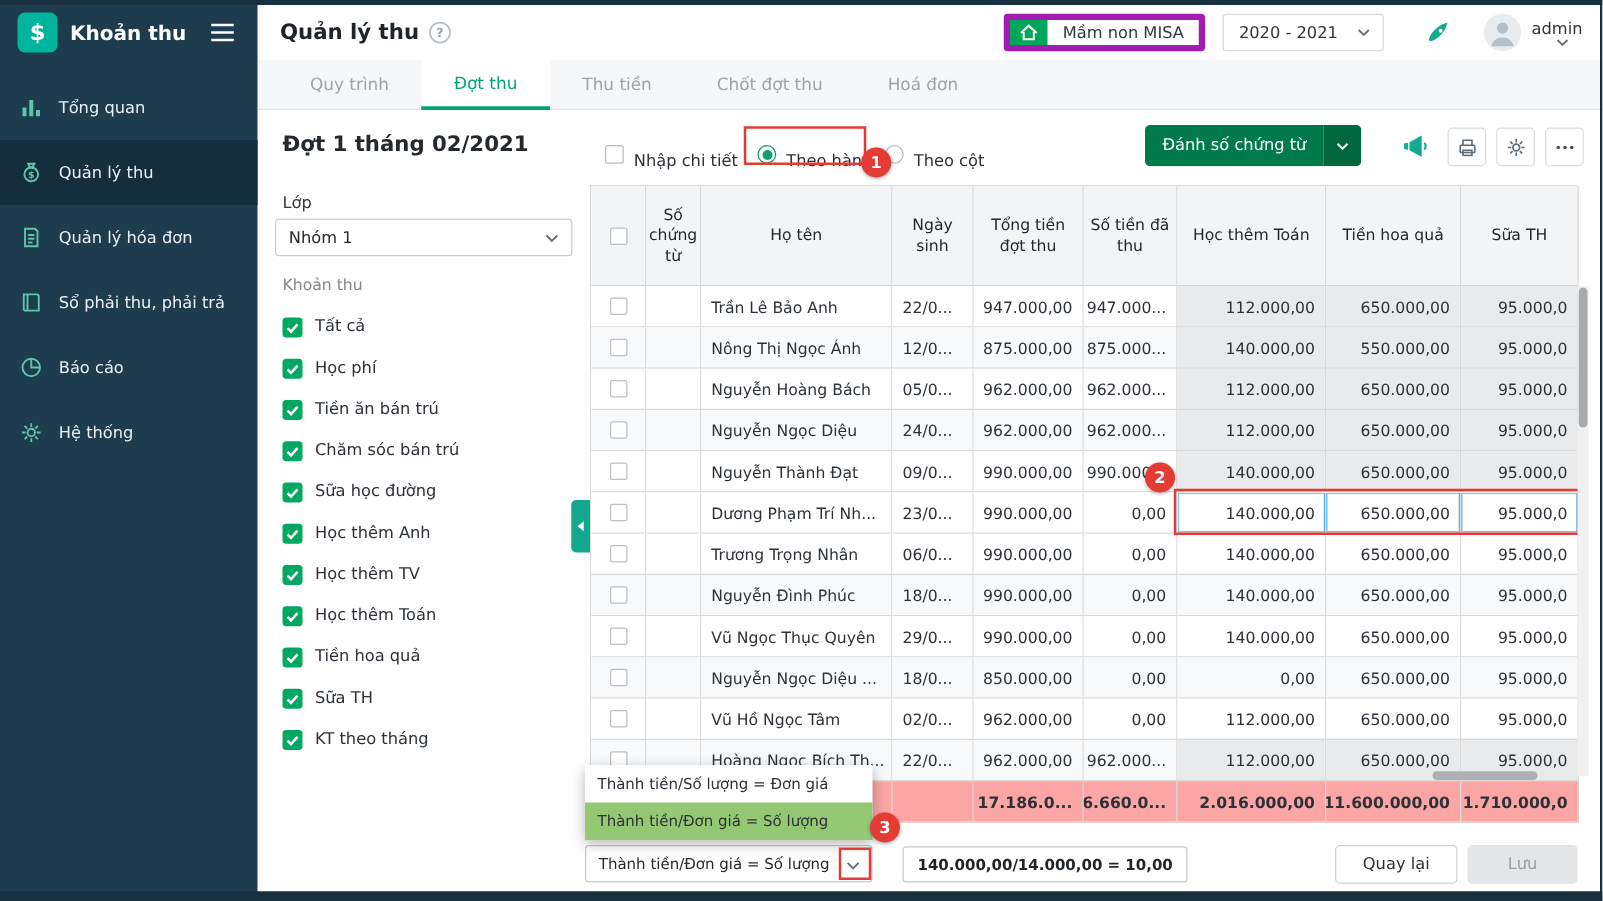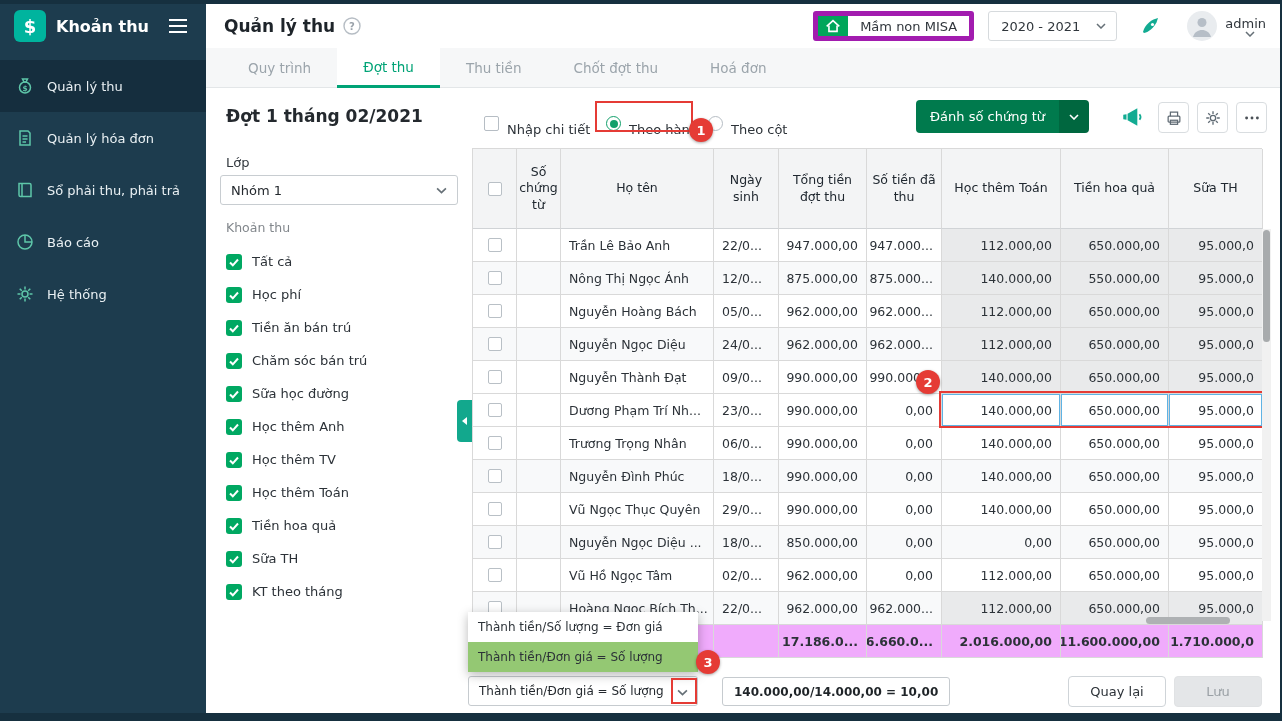--- a/index.html
+++ b/index.html
@@ -21,21 +21,21 @@
   .sb-item .icw{width:22px;height:22px;margin-right:11px;flex:none;}
 
   
   .header{position:absolute;left:206px;top:4px;width:1076px;height:44px;background:#fff;display:flex;align-items:center;padding:0 16px 0 18px;}
   .page-title{font-size:17px;font-weight:bold;color:#1e242a;white-space:nowrap;}
   .help{margin-left:8px;display:flex;cursor:pointer;}
   .h-spacer{flex:1;}
   .school-chip{display:flex;align-items:center;height:30px;border:5px solid #a21caf;border-radius:3px;overflow:hidden;cursor:pointer;margin-right:14px;}
   .chip-ic{width:30px;height:30px;background:#00a65a;display:flex;align-items:center;justify-content:center;flex:none;}
   .school-chip .nm{padding:0 12px;font-size:13px;color:#30363c;white-space:nowrap;}
-  .year-select{display:flex;align-items:center;height:30px;border:1px solid #d6dadd;border-radius:3px;padding:0 10px 0 12px;font-size:13px;color:#30363c;cursor:pointer;margin-right:22px;white-space:nowrap;}
+  .year-select{display:flex;align-items:center;height:30px;border:1px solid #d6dadd;border-radius:3px;padding:0 10px 0 12px;font-size:13px;color:#30363c;cursor:pointer;margin-right:32px;white-space:nowrap;}
   .year-select .icw{margin-left:16px;}
   .rocket-wrap{margin-right:24px;display:flex;cursor:pointer;}
   .avatar-wrap{display:flex;margin-right:8px;cursor:pointer;}
   .user-menu{display:flex;align-items:center;font-size:13px;color:#30363c;cursor:pointer;white-space:nowrap;flex-direction:column;}
   .user-menu .icw{margin-left:8px;}
 
   
   .tabbar{position:absolute;left:206px;top:48px;width:1076px;height:40px;background:#f6f7f8;border-bottom:1px solid #e3e6e8;display:flex;padding-left:16px;z-index:5;}
   .tab{padding:0 26px;display:flex;align-items:center;color:#9ba4ab;font-size:13.5px;cursor:pointer;height:40px;white-space:nowrap;}
   .tab.active{background:#fff;color:#00a376;border-bottom:3px solid #00a376;}
@@ -74,21 +74,21 @@
   #fee-table{position:absolute;left:472px;top:148px;width:790px;border-left:1px solid #d9d9d9;border-top:1px solid #d9d9d9;font-size:12.5px;z-index:10;background:#fff;}
   .trow{display:grid;grid-template-columns:44px 44px 153px 65px 88px 75px 119px 108px 94px;}
   .td{border-right:1px solid #d9d9d9;border-bottom:1px solid #d9d9d9;height:33px;display:flex;align-items:center;padding:0 8px;white-space:nowrap;overflow:hidden;background:#fff;color:#2c3238;}
   .thead .td{height:80px;background:#f3f4f5;justify-content:center;text-align:center;white-space:normal;line-height:1.3;color:#202830;padding:0 4px;border-bottom:1px solid #d0d3d6;}
   .td.num{justify-content:flex-end;}
   .c-center{justify-content:center;}
   .trow.alt .td{background:#f8f9fa;}
   .trow.sel .td{background:#fff;}
   .trow .td.locked{background:#e9eaeb;}
   .td.hl{background:#fff;box-shadow:inset 0 0 0 1px #5fb3e4;}
-  .trow.total .td{background:#f0abfc;font-weight:bold;}
+  .trow.total .td{background:#fca5a5;font-weight:bold;}
   .tcb{width:14px;height:14px;border:1px solid #b9c0c6;border-radius:2px;background:#fff;cursor:pointer;flex:none;}
 
   .collapse-handle{position:absolute;left:457px;top:400px;width:15px;height:42px;background:#12a88d;border-radius:4px 0 0 4px;display:flex;align-items:center;justify-content:center;cursor:pointer;z-index:15;}
   .tri-left{width:0;height:0;border-top:4px solid transparent;border-bottom:4px solid transparent;border-right:5px solid #fff;}
 
   
   .vscroll{position:absolute;left:1262px;top:229px;width:9px;height:392px;background:#f1f1f1;z-index:45;}
   .vthumb{position:absolute;left:1px;top:1px;width:7px;height:112px;background:#a8abad;border-radius:3.5px;cursor:pointer;}
   .hthumb{position:absolute;left:1146px;top:617px;width:84px;height:7px;background:#aeb1b3;border-radius:3.5px;cursor:pointer;z-index:45;}
 
@@ -128,20 +128,30 @@
   <div class="sb-head">
     <div class="logo">$</div>
     <div class="sb-title">Khoản thu</div>
     <div class="burger">
       <svg width="20" height="16" viewBox="0 0 20 16" stroke="#fff" stroke-width="2" fill="none">
           <path d="M1 2h18M1 8h18M1 14h18"></path>
         </svg>
     </div>
   </div>
   <nav id="sb-menu">
+      <div class="sb-item">
+        <span class="icw">
+          <svg width="20" height="20" viewBox="0 0 20 20">
+            <rect x="3" y="10" width="3.2" height="7" rx="0.5" fill="#5ec6a9"></rect>
+            <rect x="8.4" y="4" width="3.2" height="13" rx="0.5" fill="#5ec6a9"></rect>
+            <rect x="13.8" y="12" width="3.2" height="5" rx="0.5" fill="#5ec6a9"></rect>
+          </svg>
+        </span>
+        <span>Tổng quan</span>
+      </div>
       <div class="sb-item active">
         <span class="icw">
           <svg width="20" height="20" viewBox="0 0 20 20" fill="none" stroke="#5ec6a9" stroke-width="1.5">
             <circle cx="10" cy="11.5" r="5.5"></circle>
             <path d="M7.5 3h5l-1.5 3h-2z"></path>
             <text x="10" y="14.5" font-size="7.5" fill="#5ec6a9" stroke="none" text-anchor="middle" font-weight="bold">$</text>
           </svg>
         </span>
         <span>Quản lý thu</span>
       </div>

